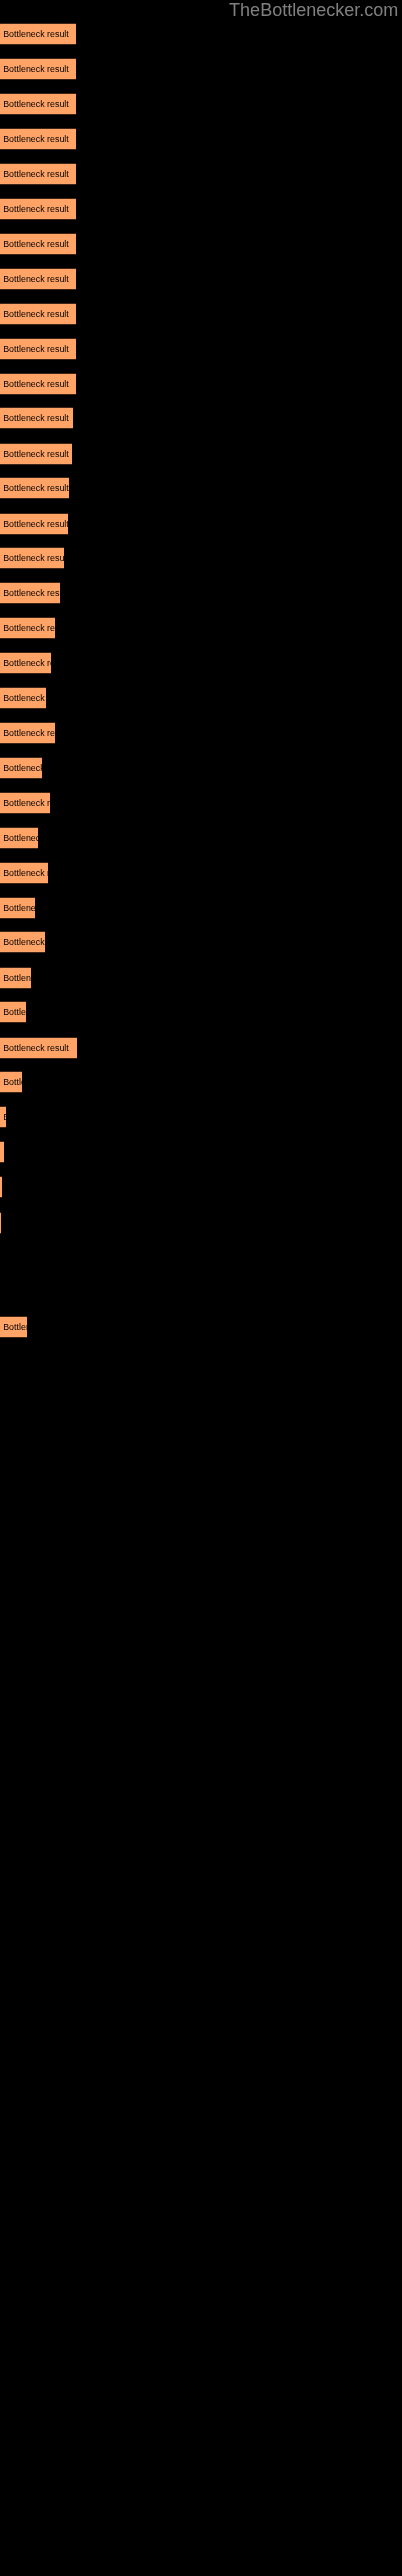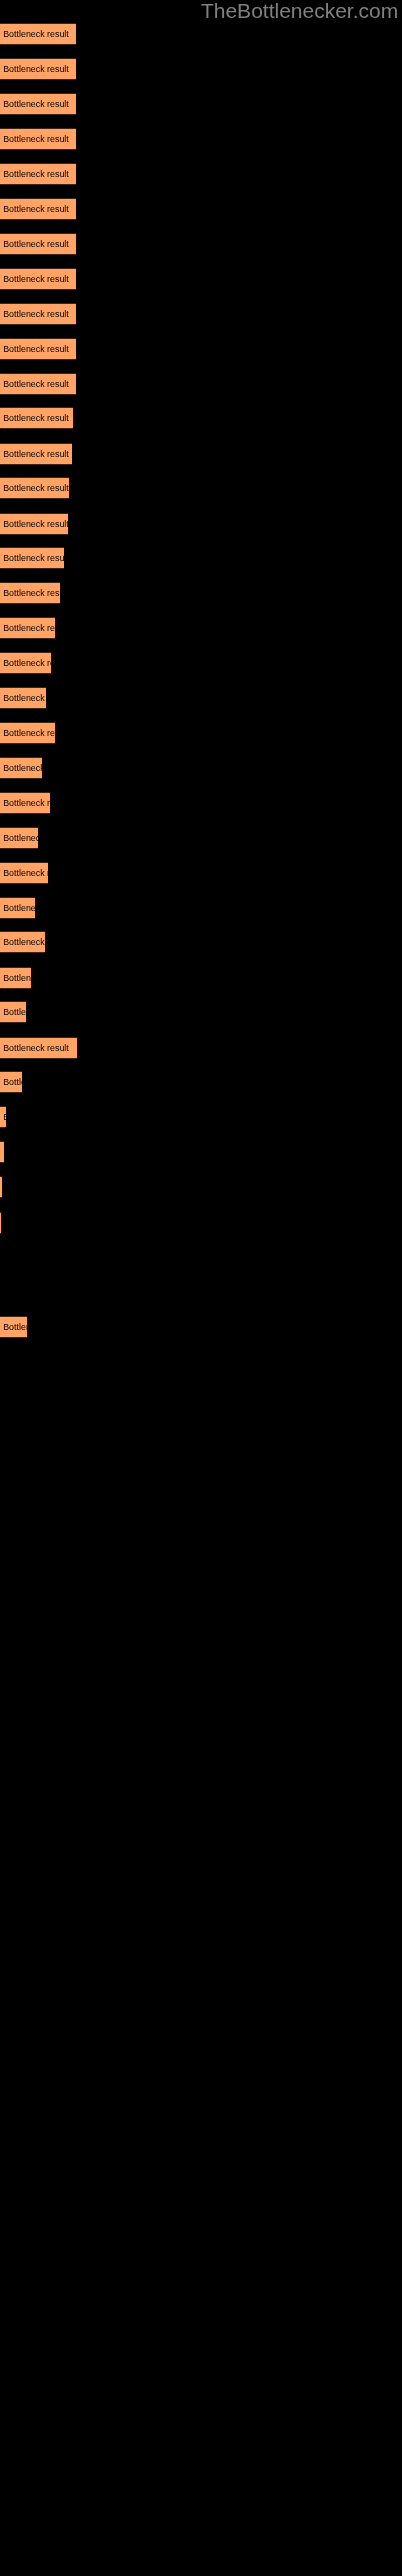--- a/index.html
+++ b/index.html
@@ -12,21 +12,21 @@
     height: 2576px;
     position: relative;
     overflow: hidden;
     font-family: "Liberation Sans", sans-serif;
   }
 
   .site-title {
     position: absolute;
     top: 0px;
     right: 4.8px;
-    font-size: 21px;
+    font-size: 18px;
     line-height: 21px;
     color: #808080;
     font-family: "Liberation Sans", sans-serif;
     letter-spacing: 0px;
     white-space: nowrap;
   }
 
   .chart {
     position: absolute;
     left: 0px;

